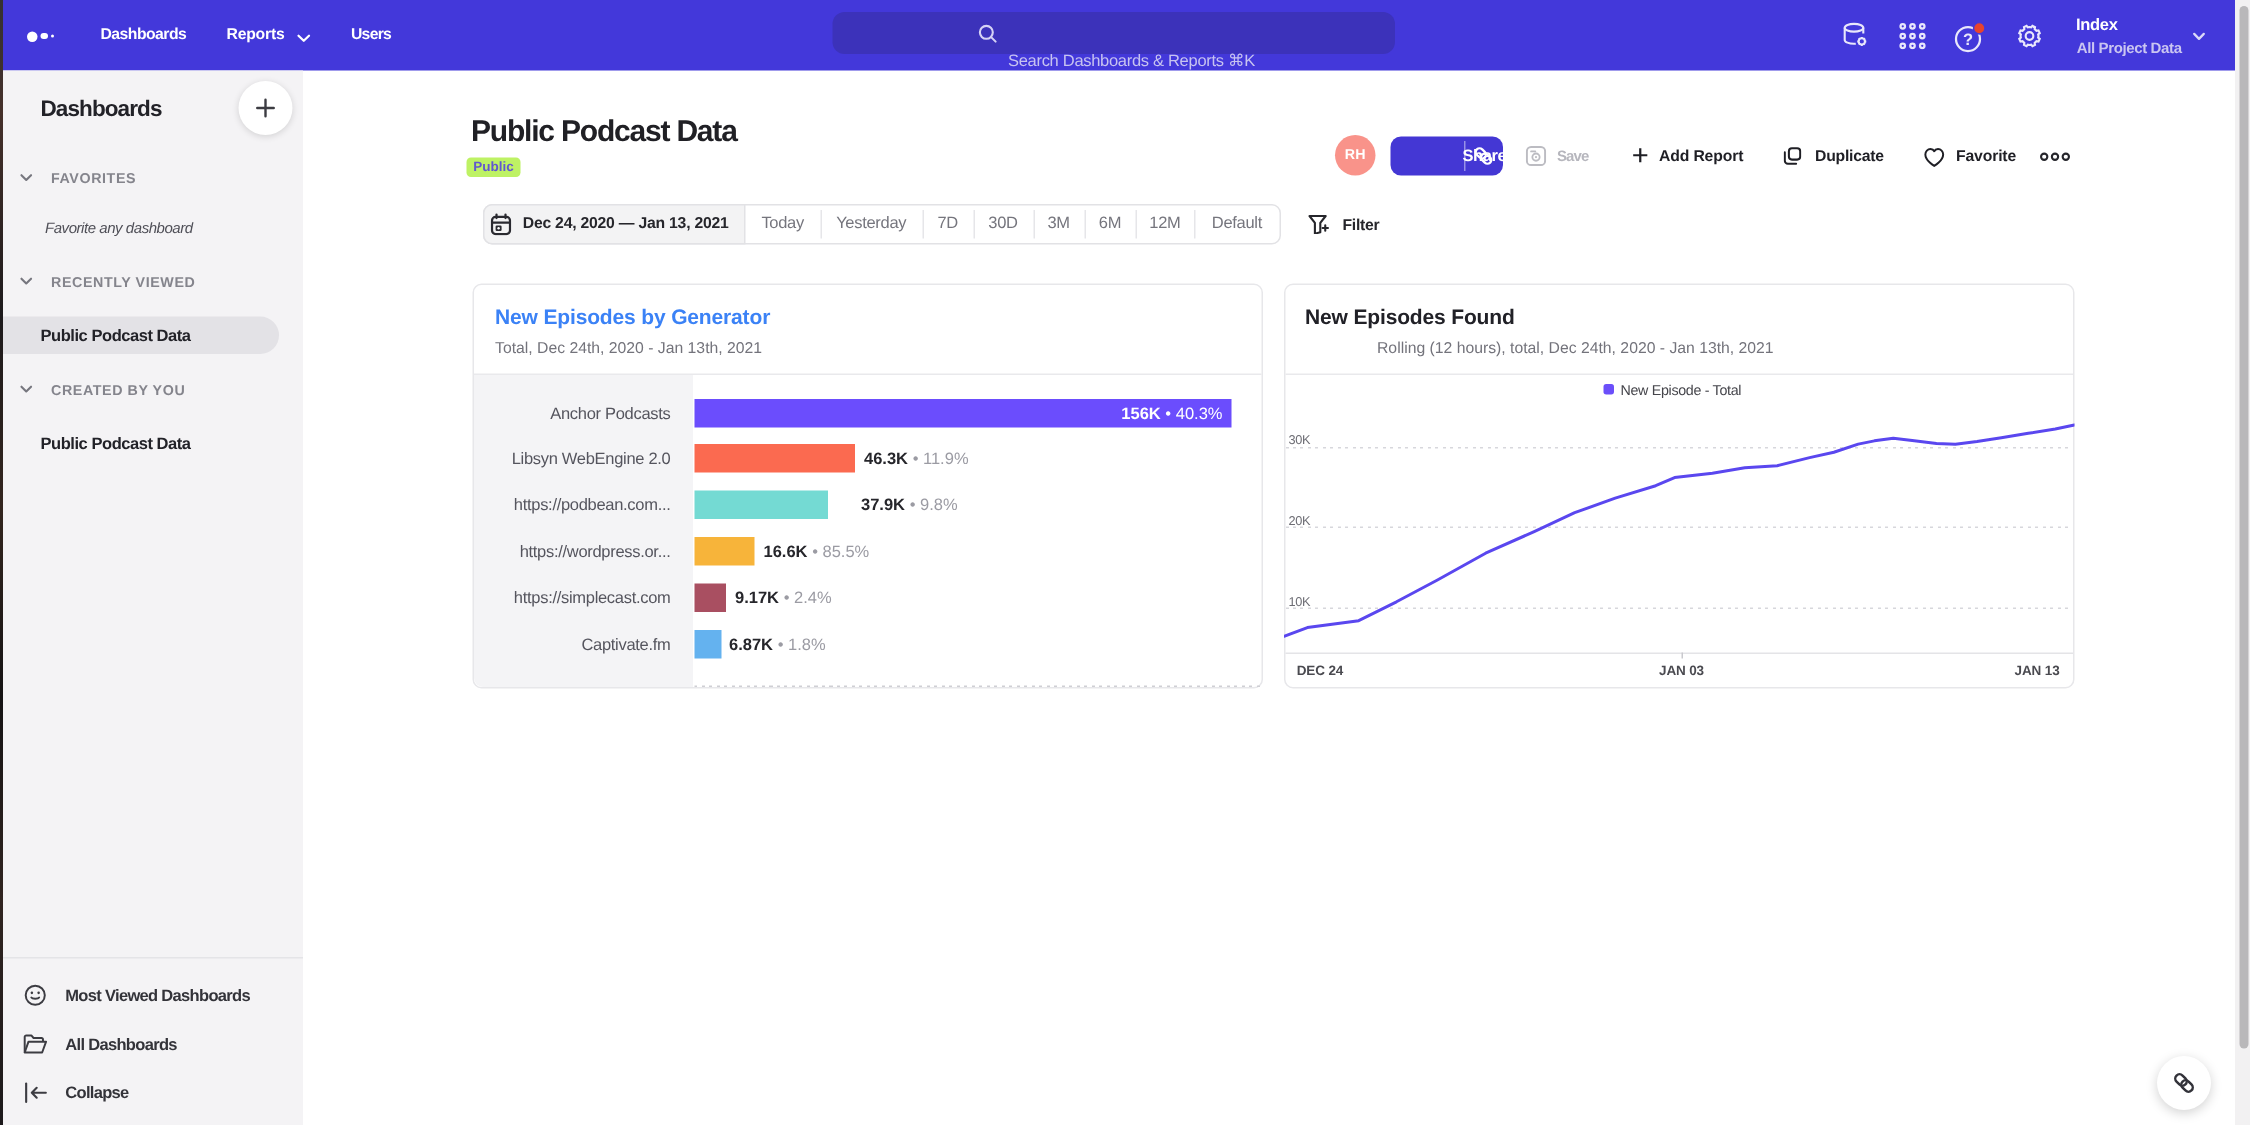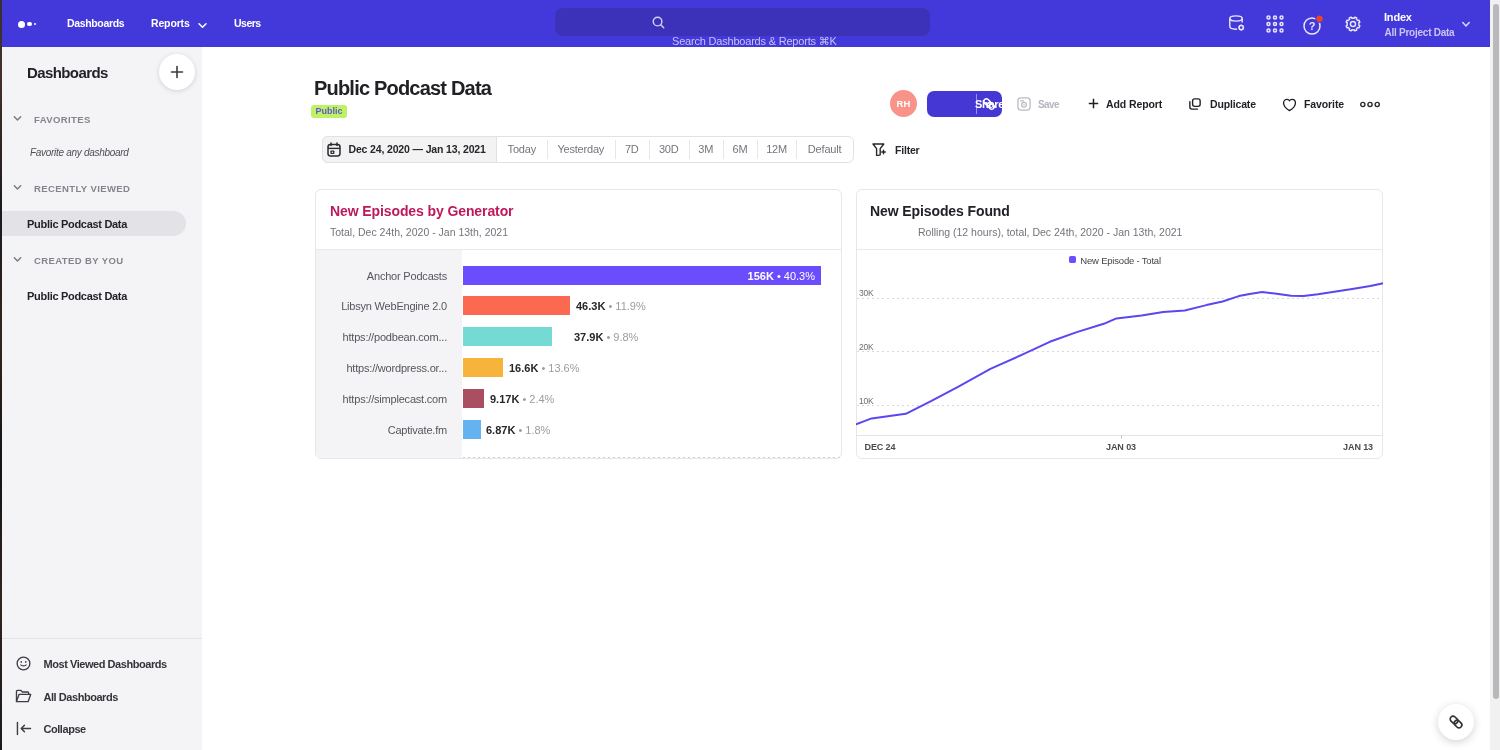--- a/index.html
+++ b/index.html
@@ -191,21 +191,21 @@
 <div class="abs" style="left:795.8px;top:140px;width:1px;height:19px;background:#e6e6e9;"></div>
 <div class="abs" style="left:795.8px;top:136px;width:57.6px;height:27px;text-align:center;line-height:27px;color:#75757d;font-size:11px;letter-spacing:-0.2px;">Default</div>
 
 <svg class="abs" style="left:871.5px;top:143px;" width="15" height="13" viewBox="0 0 15 13">
   <path d="M1 1 H11.8 L8.2 5.6 V11.8 L4.6 12.8 V5.6 Z" stroke="#26262b" stroke-width="1.4" fill="none" stroke-linejoin="round"></path>
   <path d="M11.5 7.2 v3.6 M9.7 9 h3.6" stroke="#26262b" stroke-width="1.4" stroke-linecap="round"></path>
 </svg>
 <div class="abs" style="left:895px;top:143.5px;color:#26262b;font-size:10.5px;font-weight:700;letter-spacing:-0.2px;">Filter</div>
 
 <div class="abs" style="left:315px;top:189px;width:527px;height:270px;background:#fff;border:1px solid #e7e7ea;border-radius:6px;"></div>
-<div class="abs" style="left:330px;top:202.5px;color:#be185d;font-size:14px;font-weight:700;letter-spacing:-0.1px;">New Episodes by Generator</div>
+<div class="abs" style="left:330px;top:202.5px;color:#3b82f6;font-size:14px;font-weight:700;letter-spacing:-0.1px;">New Episodes by Generator</div>
 <div class="abs" style="left:330px;top:226px;color:#73737b;font-size:10.5px;">Total, Dec 24th, 2020 - Jan 13th, 2021</div>
 <div class="abs" style="left:316px;top:249px;width:525px;height:1px;background:#e9e9ec;"></div>
 <div class="abs" style="left:316px;top:250px;width:146px;height:208px;background:#f4f4f6;border-radius:0 0 0 6px;"></div>
 
 <div class="abs" style="left:316px;top:269.5px;width:131px;text-align:right;color:#55555e;font-size:11px;letter-spacing:-0.2px;">Anchor Podcasts</div>
 <div class="abs" style="left:316px;top:300.4px;width:131px;text-align:right;color:#55555e;font-size:11px;letter-spacing:-0.2px;">Libsyn WebEngine 2.0</div>
 <div class="abs" style="left:316px;top:331.2px;width:131px;text-align:right;color:#55555e;font-size:11px;letter-spacing:-0.2px;">https://podbean.com...</div>
 <div class="abs" style="left:316px;top:362px;width:131px;text-align:right;color:#55555e;font-size:11px;letter-spacing:-0.2px;">https://wordpress.or...</div>
 <div class="abs" style="left:316px;top:392.8px;width:131px;text-align:right;color:#55555e;font-size:11px;letter-spacing:-0.2px;">https://simplecast.com</div>
 <div class="abs" style="left:316px;top:423.6px;width:131px;text-align:right;color:#55555e;font-size:11px;letter-spacing:-0.2px;">Captivate.fm</div>
@@ -213,21 +213,21 @@
 <div class="abs" style="left:463px;top:265.6px;width:358px;height:19px;background:#6b4dfd;"></div>
 <div class="abs" style="left:463px;top:296.4px;width:107px;height:19px;background:#fb6a50;"></div>
 <div class="abs" style="left:463px;top:327.2px;width:89px;height:19px;background:#74dad3;"></div>
 <div class="abs" style="left:463px;top:358px;width:40px;height:19px;background:#f7b43a;"></div>
 <div class="abs" style="left:463px;top:388.8px;width:21px;height:19px;background:#a94f61;"></div>
 <div class="abs" style="left:463px;top:419.6px;width:17.6px;height:19px;background:#64b2ef;"></div>
 
 <div class="abs" style="left:665px;top:269.5px;width:150px;text-align:right;color:#fff;font-size:11px;"><b>156K</b> • 40.3%</div>
 <div class="abs" style="left:576px;top:300.4px;font-size:11px;color:#26262b;"><b>46.3K</b> <span style="color:#9b9ba3;">• 11.9%</span></div>
 <div class="abs" style="left:558px;top:331.2px;font-size:11px;color:#26262b;margin-left:16px;"><b>37.9K</b> <span style="color:#9b9ba3;">• 9.8%</span></div>
-<div class="abs" style="left:509px;top:362px;font-size:11px;color:#26262b;"><b>16.6K</b> <span style="color:#9b9ba3;">• 13.6%</span></div>
+<div class="abs" style="left:509px;top:362px;font-size:11px;color:#26262b;"><b>16.6K</b> <span style="color:#9b9ba3;">• 85.5%</span></div>
 <div class="abs" style="left:490px;top:392.8px;font-size:11px;color:#26262b;"><b>9.17K</b> <span style="color:#9b9ba3;">• 2.4%</span></div>
 <div class="abs" style="left:486px;top:423.6px;font-size:11px;color:#26262b;"><b>6.87K</b> <span style="color:#9b9ba3;">• 1.8%</span></div>
 
 <div class="abs" style="left:463px;top:457px;width:378px;height:1px;background-image:repeating-linear-gradient(90deg,#cfcfd4 0 2px,transparent 2px 5px);"></div>
 
 <div class="abs" style="left:856px;top:189px;width:527px;height:270px;background:#fff;border:1px solid #e7e7ea;border-radius:6px;"></div>
 <div class="abs" style="left:870px;top:202.5px;color:#212127;font-size:14px;font-weight:700;letter-spacing:-0.1px;">New Episodes Found</div>
 <div class="abs" style="left:870px;top:226px;color:#73737b;font-size:10.5px;margin-left:48px;">Rolling (12 hours), total, Dec 24th, 2020 - Jan 13th, 2021</div>
 <div class="abs" style="left:857px;top:249px;width:525px;height:1px;background:#e9e9ec;"></div>
 

